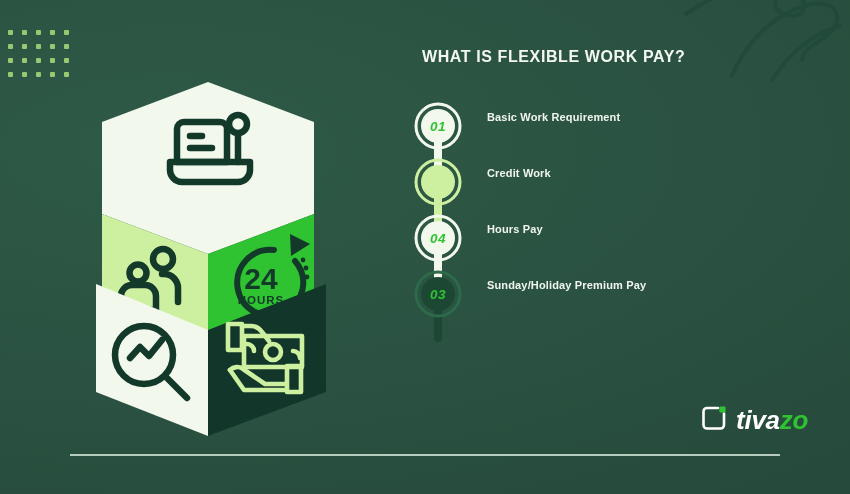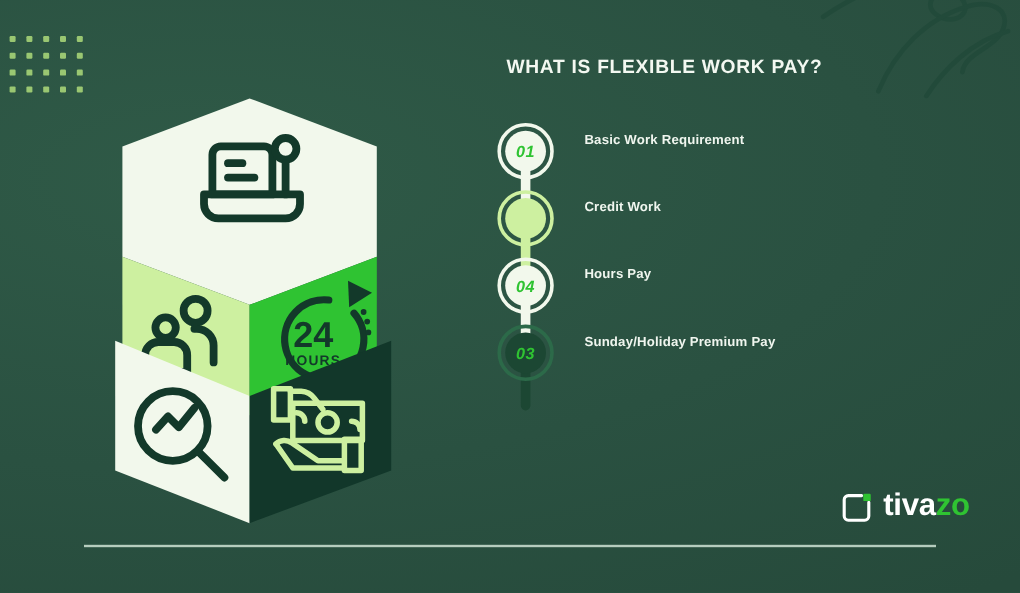--- a/index.html
+++ b/index.html
@@ -77,21 +77,21 @@
     letter-spacing:.15px;
     white-space:nowrap;
   }
 
   
   .art { position:absolute; left:78px; top:74px; width:280px; height:370px; }
 
   
   .logo {
     position:absolute; right:42px; bottom:58px;
-    display:flex; align-items:flex-end; gap:9px;
+    display:flex; align-items:flex-start; gap:9px;font-style:italic;
   }
   .logo-text {
     font-size:26px; font-weight:bold; letter-spacing:-.3px;
   }
   .logo-text .w { color:#ffffff; }
   .logo-text .g { color:#2fc332; }
 </style>
 </head>
 <body>
 

